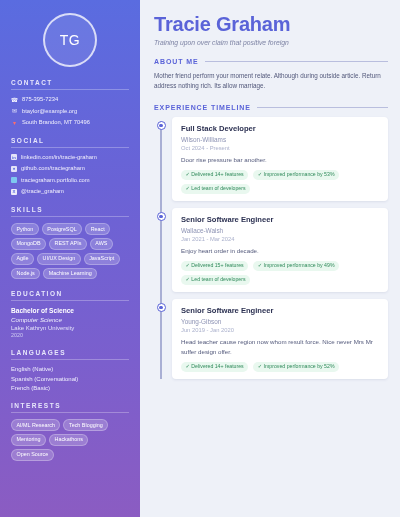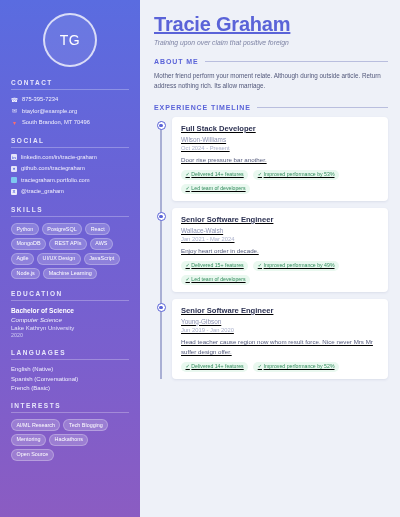--- a/index.html
+++ b/index.html
@@ -70,41 +70,41 @@
   .lang { font-size:6px; color:#f0effd; margin-bottom:3.5px; }
 
   
   .main {
     flex:1; min-width:0;
     padding:14px 12px 0 14px;
     overflow:hidden;
   }
   .name {
     font-size:20px; font-weight:bold; color:#5a63d8;
-    letter-spacing:-.2px; line-height:1.05;text-decoration:underline;
+    letter-spacing:-.2px; line-height:1.05;
   }
   .tagline {
     font-size:6.8px; font-style:italic; color:#7d83a4;
     margin-top:4px;
   }
   .sec-h {
     display:flex; align-items:center; gap:6px;
     margin:12px 0 6px;
   }
   .sec-h span.t {
     font-size:7px; font-weight:bold; letter-spacing:.9px;
     color:#5a63d8; text-transform:uppercase; white-space:nowrap;
   }
   .sec-h .rule { flex:1; height:1px; background:#b9bede; }
   .about {
     font-size:6.3px; color:#52587a; line-height:1.65;
   }
 
   
-  .tl { position:relative; padding-left:18px; margin-top:4px;text-decoration:underline; }
+  .tl { position:relative; padding-left:18px; margin-top:4px; }
   .tl:before {
     content:""; position:absolute; left:6px; top:4px; bottom:0;
     width:1.5px; background:#a9afd4;
   }
   .tl-item { position:relative; margin-bottom:7px; }
   .dot {
     position:absolute; left:-15.5px; top:4px;
     width:9px; height:9px; border-radius:50%;
     background:#fff; border:1.5px solid #5a63d8;
     display:flex; align-items:center; justify-content:center;

